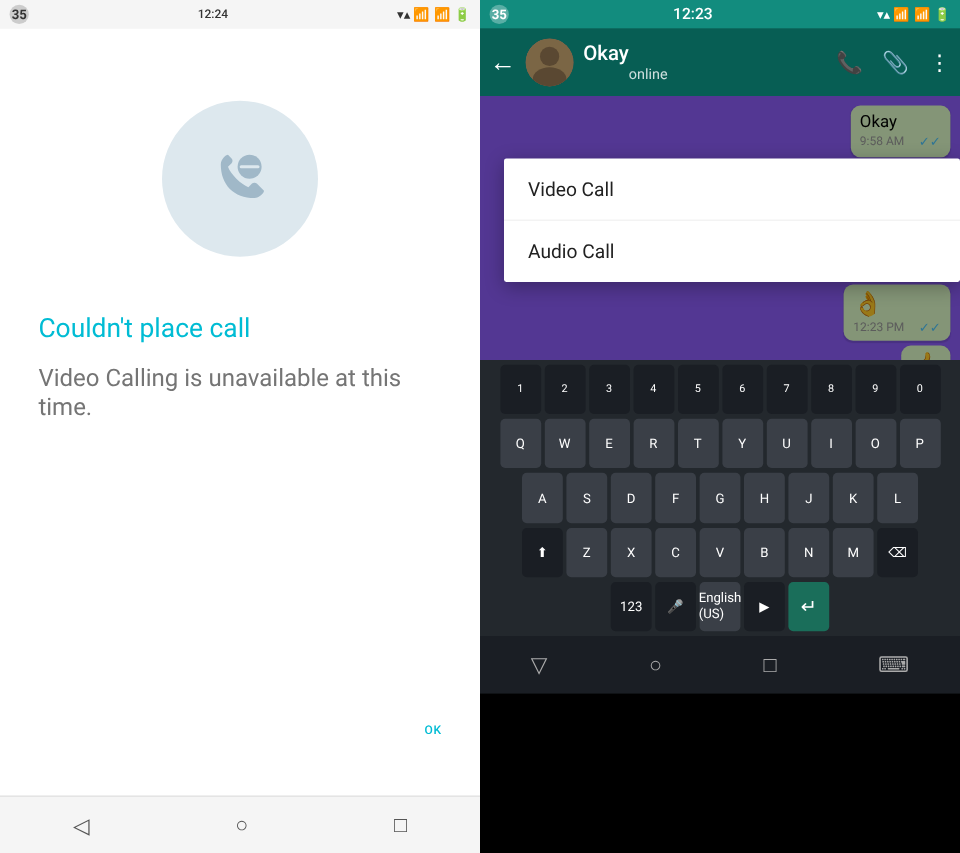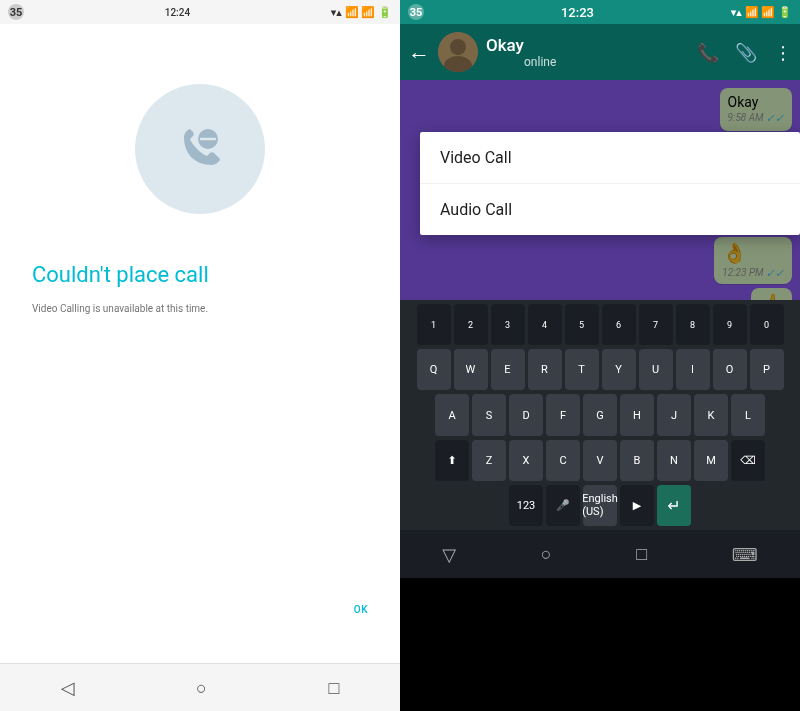--- a/index.html
+++ b/index.html
@@ -83,21 +83,21 @@
     .dialog-title {
       font-size: 22px;
       font-weight: 400;
       color: #00bcd4;
       margin-bottom: 16px;
       text-align: left;
       width: 100%;
     }
 
     .dialog-subtitle {
-      font-size: 10px;
+      font-size: 20px;
       color: #757575;
       text-align: left;
       width: 100%;
       margin-bottom: auto;
     }
 
     .dialog-ok {
       align-self: flex-end;
       margin-top: auto;
       padding-bottom: 16px;
@@ -253,25 +253,24 @@
 
     .msg-bubble.sent {
       background: #dcf8c6;
       align-self: flex-end;
     }
 
     .msg-meta {
       font-size: 10px;
       color: #999;
       display: flex;
-      align-items: flex-start;
-      gap: 2px;
+      align-items: center;
+      gap: 12px;
       justify-content: flex-end;
       margin-top: 2px;
-      font-style: italic;
     }
 
     .msg-check {
       color: #4fc3f7;
       font-size: 11px;
     }
 
     .emoji-bubble {
       background: #dcf8c6;
       border-radius: 8px;

